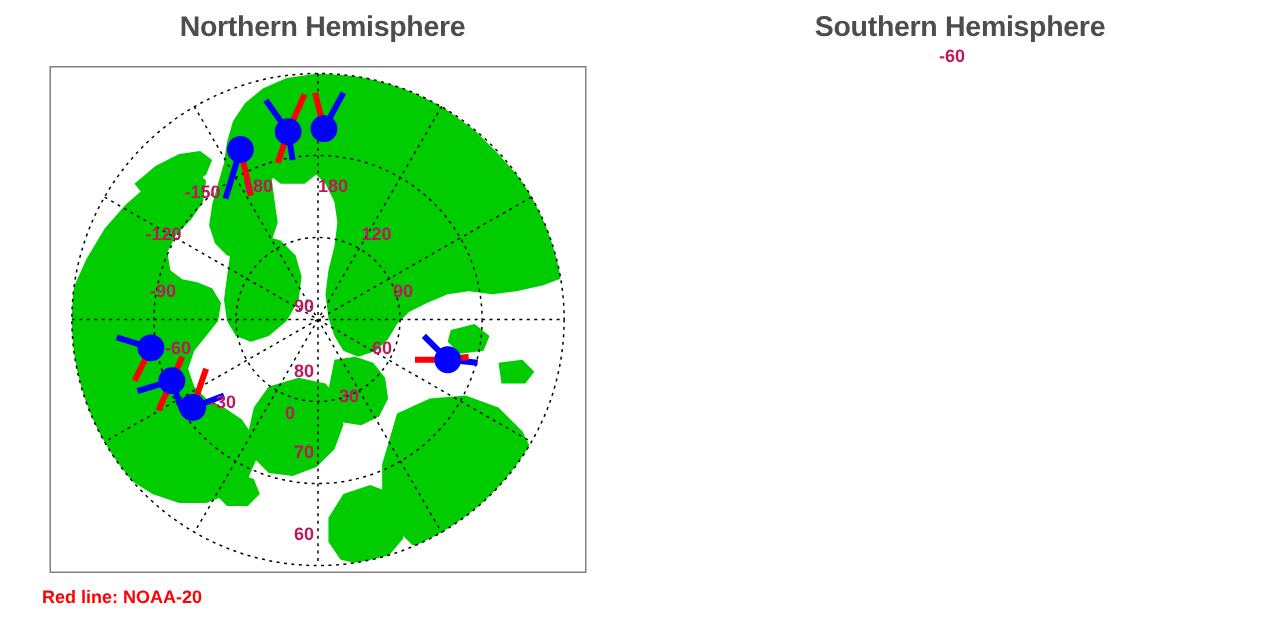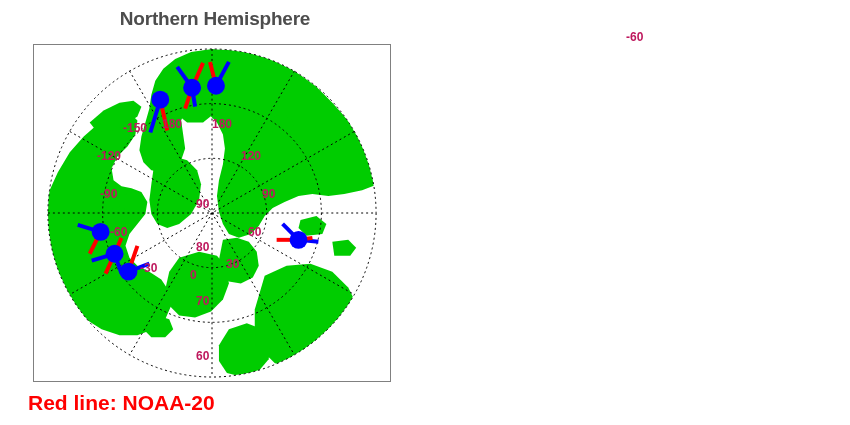--- a/index.html
+++ b/index.html
@@ -41,21 +41,21 @@
     position: absolute;
     font-size: 12px;
     font-weight: 700;
     color: #be185d;
     white-space: nowrap;
   }
 
   .legend { position: absolute; bottom: 8px; left: 0; width: 850px; height: 26px; }
   .legend-item {
     position: absolute;
-    font-size: 21px;
+    font-size: 12px;
     font-weight: 700;
     white-space: nowrap;
     top: 0;
   }
   #legend-red  { left: 28px;  color: #ff0000; }
   #legend-blue { left: 249px; color: #0000ff; }
   #legend-epoch{ left: 462px; color: #000000; }
 </style>
 </head>
 <body>
@@ -189,20 +189,21 @@
       <div class="outside-label" style="left:156px; top:223px;">0</div>
 
       <div class="outside-label" style="left:162px; top:152px;">90</div>
       <div class="outside-label" style="left:162px; top:195px;">80</div>
       <div class="outside-label" style="left:162px; top:249px;">70</div>
       <div class="outside-label" style="left:162px; top:304px;">60</div>
     </div>
   </div>
 
   <div class="panel" id="panel-south">
+    <div class="panel-title">Southern Hemisphere</div>
 
     <div class="outside-label" style="left:196px; top:30px;">-60</div>
 
   </div>
 
   <div class="legend">
     <div class="legend-item" id="legend-red">Red line: NOAA-20</div>
   </div>
 
 </div>

